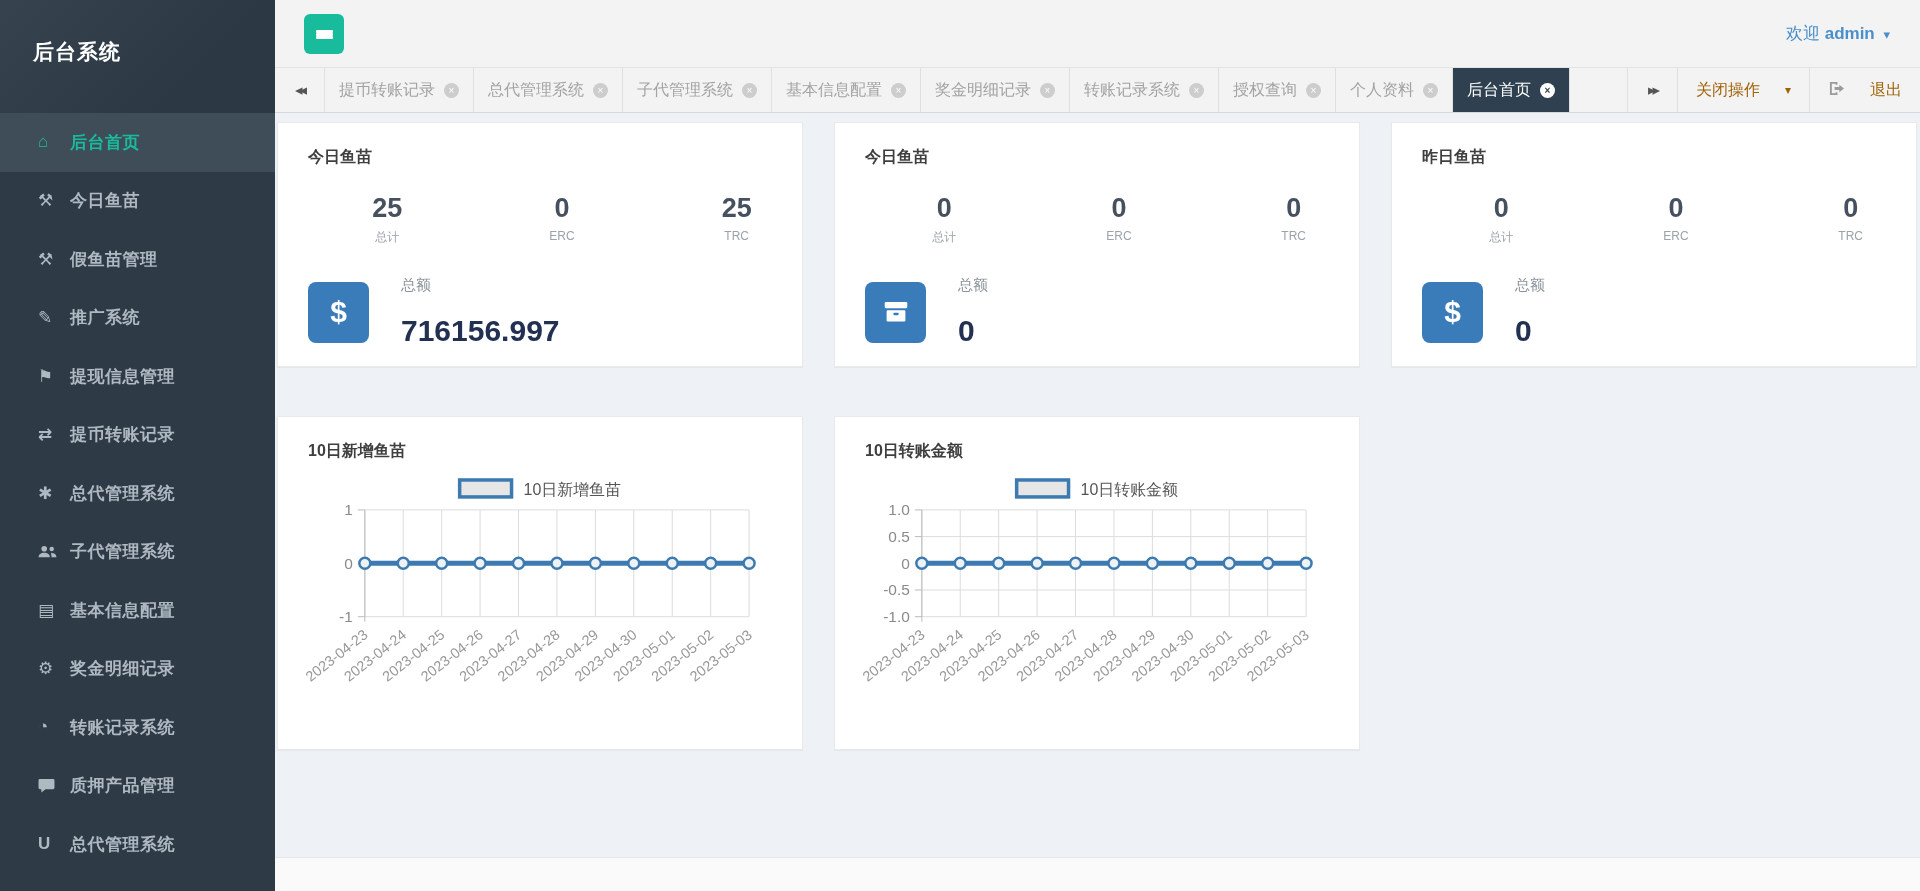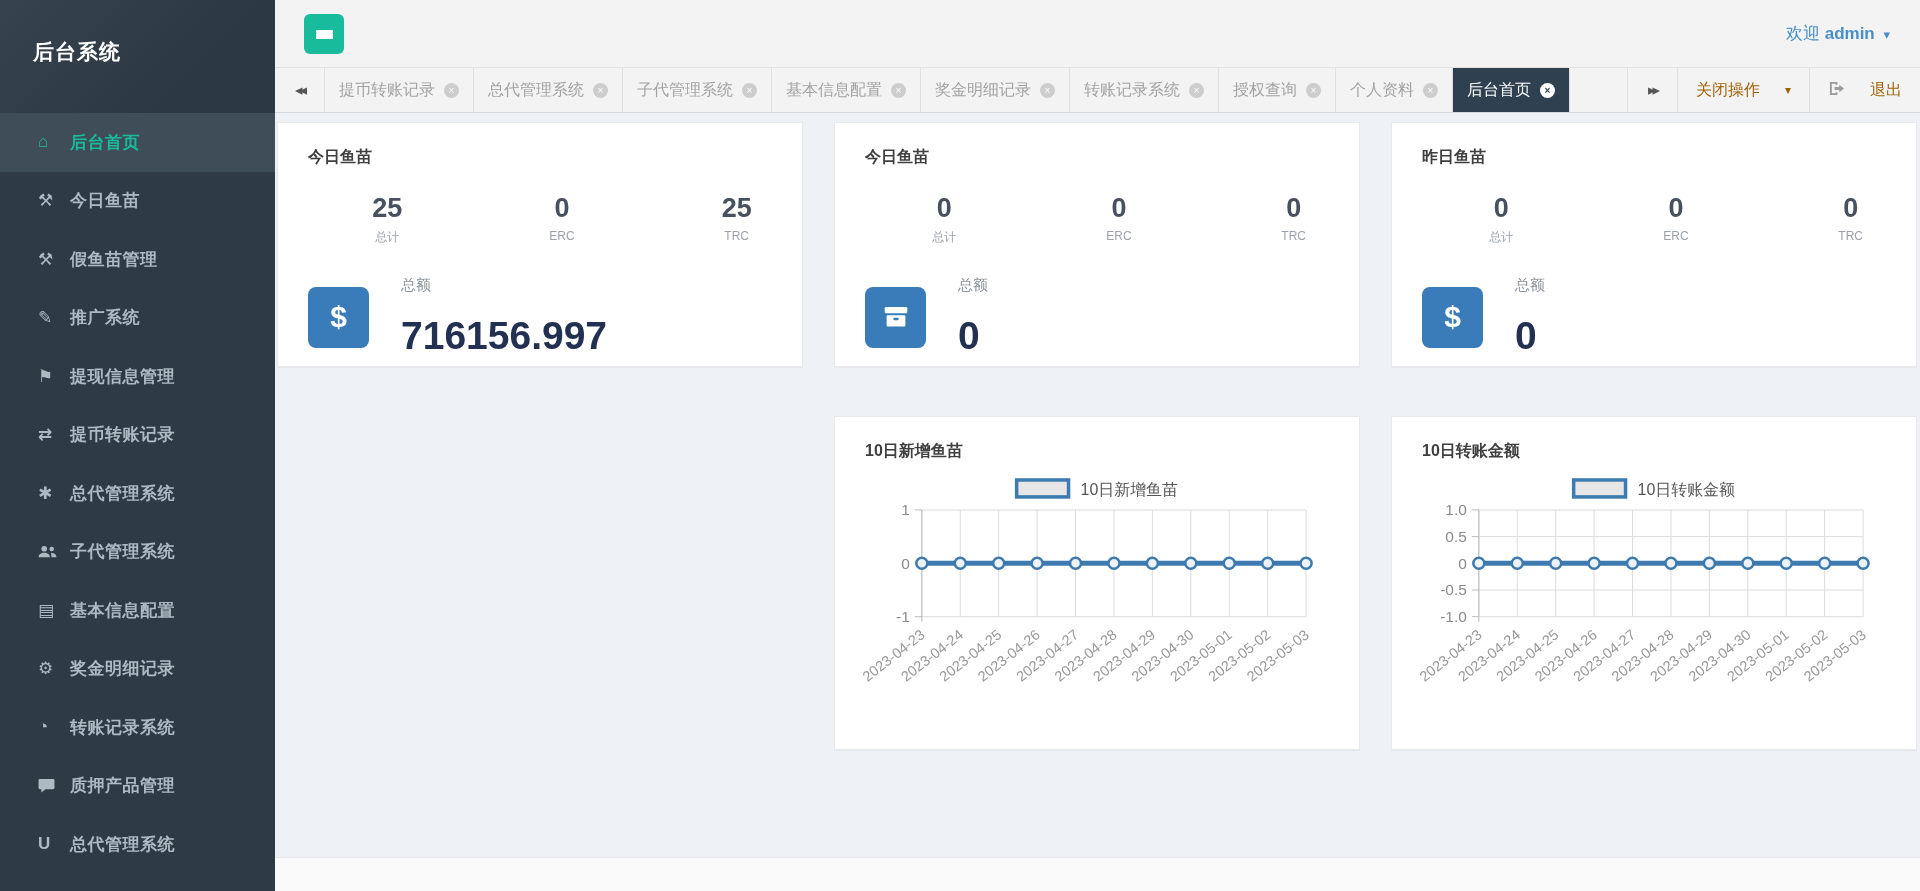--- a/index.html
+++ b/index.html
@@ -84,23 +84,23 @@
   .stat { flex: 1; text-align: center; padding-left: 44px; }
   .stat-num { font-size: 27px; font-weight: 700; color: #46505e; line-height: 30px; }
   .stat-label { font-size: 12px; color: #9ba2aa; margin-top: 6px; text-align: center; }
   .total-row { display: flex; align-items: center; gap: 32px; margin-top: 30px; padding: 0 30px; }
   .big-ic {
     width: 61px; height: 61px; border-radius: 8px; background: var(--primary_blue);
     color: #fff; display: flex; align-items: center; justify-content: center;
     font-size: 30px; font-weight: 700; flex: 0 0 auto;
   }
   .total-label { font-size: 15px; color: #8b939b; }
-  .total-value { font-size: 39px; font-weight: 700; color: var(--total_number); margin-top: 19px; }
-  
-  .charts-row { display: flex; gap: 31px; margin-top: 49px; justify-content: flex-end; }
+  .total-value { font-size: 30px; font-weight: 700; color: var(--total_number); margin-top: 19px; }
+  
+  .charts-row { display: flex; gap: 31px; margin-top: 49px; }
   .chart-card { width: calc((100% - 62px) / 3); height: 334px; }
   .chart-card svg { display: block; margin-top: 4px; }
   
   .footer { height: 34px; background: #fafafa; border-top: 1px solid #e7e7e7; }
 </style>
 </head>
 <body>
 
 <aside class="sidebar">
   <div class="brand">后台系统</div>

